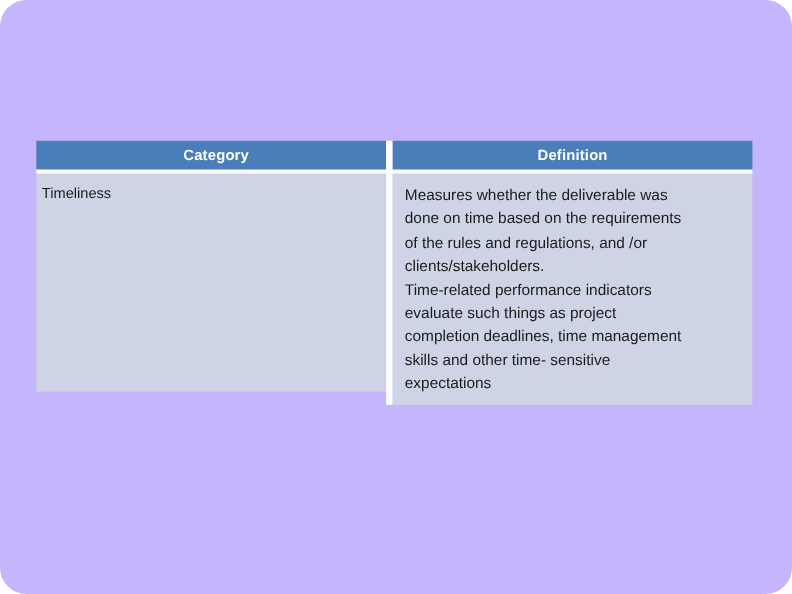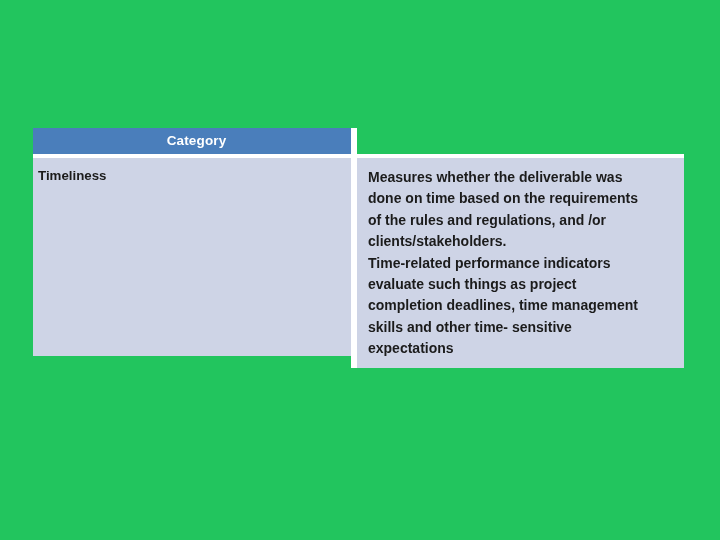--- a/index.html
+++ b/index.html
@@ -12,21 +12,22 @@
     height: 540px;
     position: relative;
     overflow: hidden;
     font-family: "Liberation Sans", sans-serif;
     -webkit-font-smoothing: antialiased;
   }
 
   #slide {
     position: absolute;
     inset: 0;
-    background: #22c55e;
+    background: #c4b5fd;
+    border-radius: 24px;
   }
 
   
   #table-wrap {
     position: absolute;
     left: 33px;
     top: 128px;
     width: 651px;
   }
 
@@ -71,21 +72,20 @@
   .row-sep {
     height: 4px;
     background: #ffffff;
   }
 
   
   .body-row .cell {
     background: #ced4e6;
     min-height: 198px;
     box-sizing: border-box;
-    font-weight: bold;
   }
 
   .body-row .col-category .cell {
     padding: 10px 8px 8px 5px;
   }
   .body-row .col-definition .cell {
     padding: 9px 8px 8px 11px;
   }
 
   .cat-text {
@@ -108,20 +108,25 @@
 
   <div id="table-wrap">
 
     <div class="table-row header-row">
       <div class="col-category">
         <div class="cell">
           <div class="cell-inner">Category</div>
         </div>
       </div>
       <div class="col-gap"></div>
+      <div class="col-definition">
+        <div class="cell">
+          <div class="cell-inner">Definition</div>
+        </div>
+      </div>
     </div>
 
     <div class="row-sep"></div>
 
     <div class="table-row body-row">
       <div class="col-category">
         <div class="cell">
           <div class="cat-text">Timeliness</div>
         </div>
       </div>

